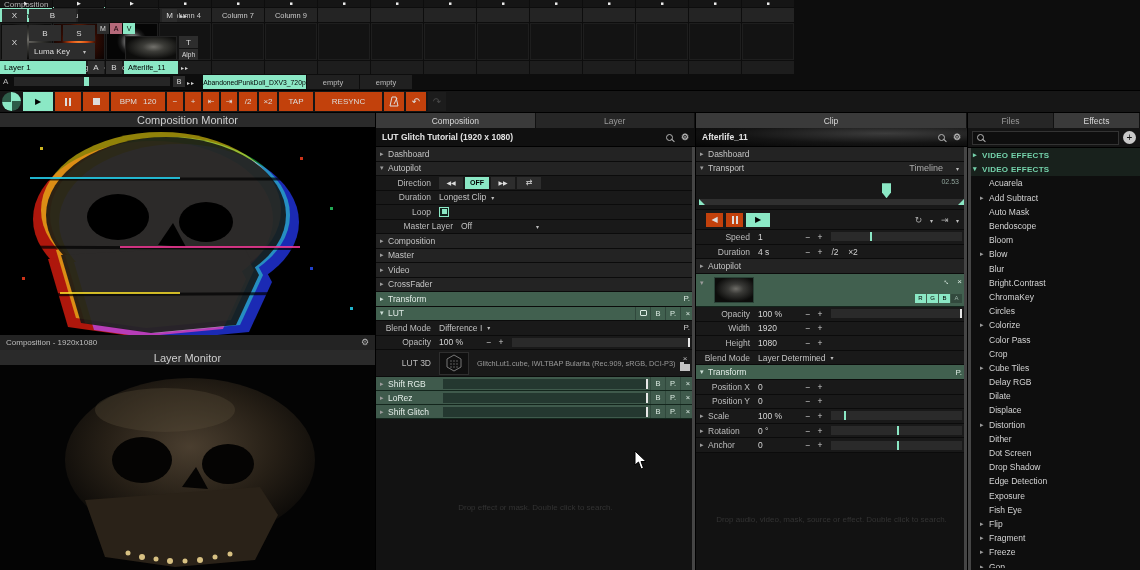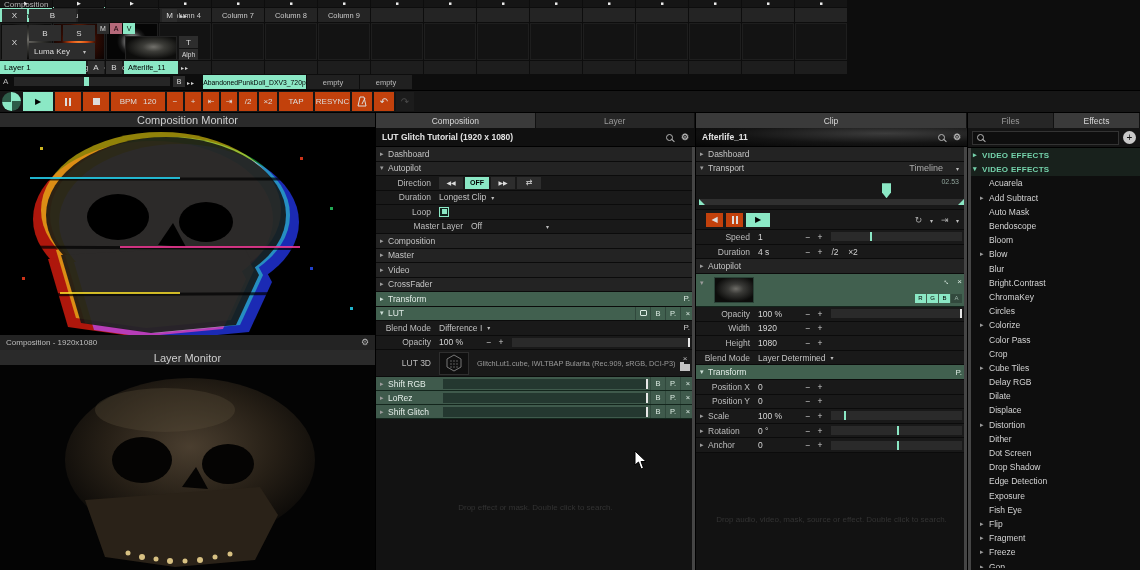--- a/index.html
+++ b/index.html
@@ -242,36 +242,20 @@
           </div>
         </div>
         <div class="col-thumb">
           <i style="display:block;width:100%;height:100%"></i>
         </div>
         <div class="col-name">
           <span></span>
         </div>
       </div>
 
-      <div class="col">
-        <div class="col-top">
-          <div class="col-icon">
-            <span>■</span>
-          </div>
-          <div class="col-head">
-            <span>Column 8</span>
-          </div>
-        </div>
-        <div class="col-thumb">
-          <i style="display:block;width:100%;height:100%"></i>
-        </div>
-        <div class="col-name">
-          <span></span>
-        </div>
-      </div>
 
       <div class="col">
         <div class="col-top">
           <div class="col-icon">
             <span>■</span>
           </div>
           <div class="col-head">
             <span>Column 9</span>
           </div>
         </div>
@@ -467,21 +451,21 @@
     </div>
   <div class="btn" style="width:16px">
       <span>⇤</span>
     </div>
   <div class="btn" style="width:16px">
       <span>⇥</span>
     </div>
   <div class="btn" style="width:18px">/2</div>
   <div class="btn" style="width:18px">×2</div>
   <div class="btn" style="width:34px">TAP</div>
-  <div class="btn" style="width:35px">RESYNC</div>
+  <div class="btn" style="width:67px">RESYNC</div>
   <div class="btn" style="width:20px" id="metronome">
     <svg width="10" height="11" viewBox="0 0 10 11">
         <path d="M3 1 L7 1 L9 10 L1 10 Z" fill="none" stroke="#ddd" stroke-width="1"></path>
         <line x1="5" y1="8" x2="8" y2="2" stroke="#ddd" stroke-width="1"></line>
       </svg>
   </div>
   <div class="btn" style="width:20px">
       <span style="font-size:10px">↶</span>
     </div>
   <div class="btn" style="width:18px;color:#4a4a4a;background:#1c1c1c">
@@ -597,21 +581,21 @@
     <span>Longest Clip</span>
     <span class="caret">▾</span>
   </div>
   <div class="prow" style="height:14.5px">
     <span class="plabel" style="margin-left:8px">Loop</span>
     <span class="checkbox">
         <i></i>
       </span>
   </div>
   <div class="prow" style="height:14.5px">
-    <span class="plabel" style="width:83px;margin-left:12px">Master Layer</span>
+    <span class="plabel" style="width:83px;margin-left:2px">Master Layer</span>
     <span style="width:70px">Off</span>
     <span class="caret">▾</span>
   </div>
   <div class="prow hrow" style="height:14.5px">
     <span class="arrowc">▸</span>
     <span>Composition</span>
   </div>
   <div class="prow hrow" style="height:14.5px">
     <span class="arrowc">▸</span>
     <span>Master</span>

